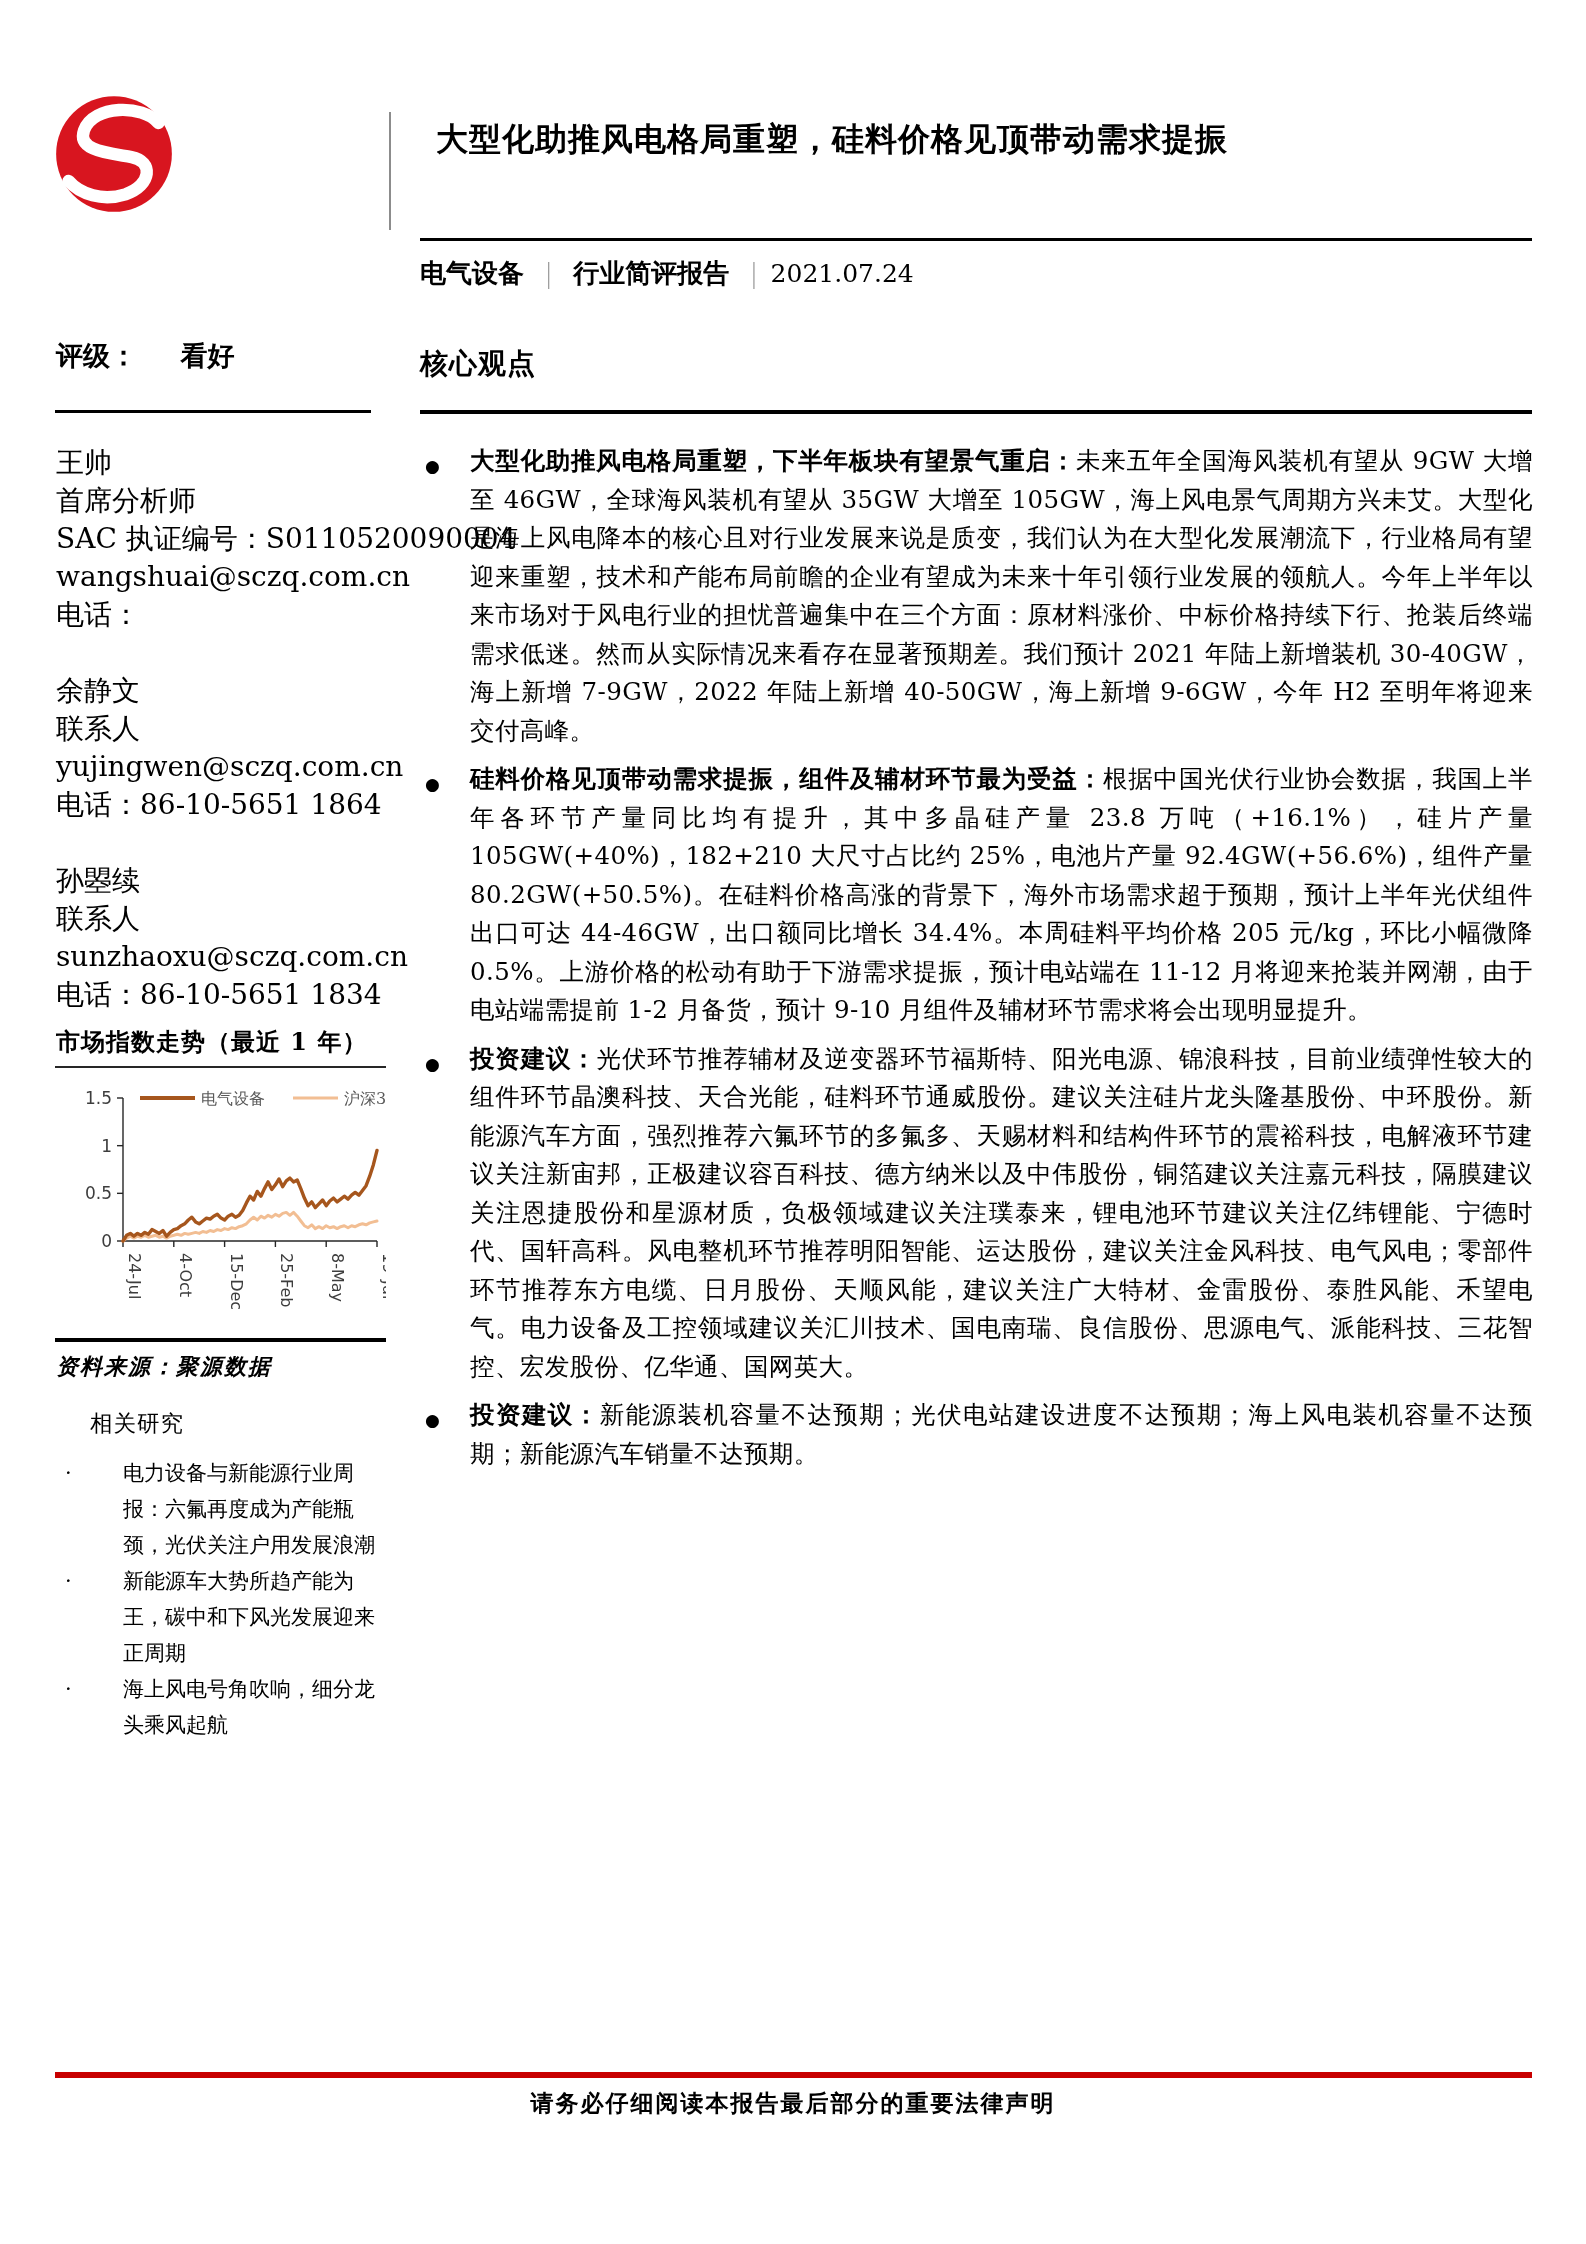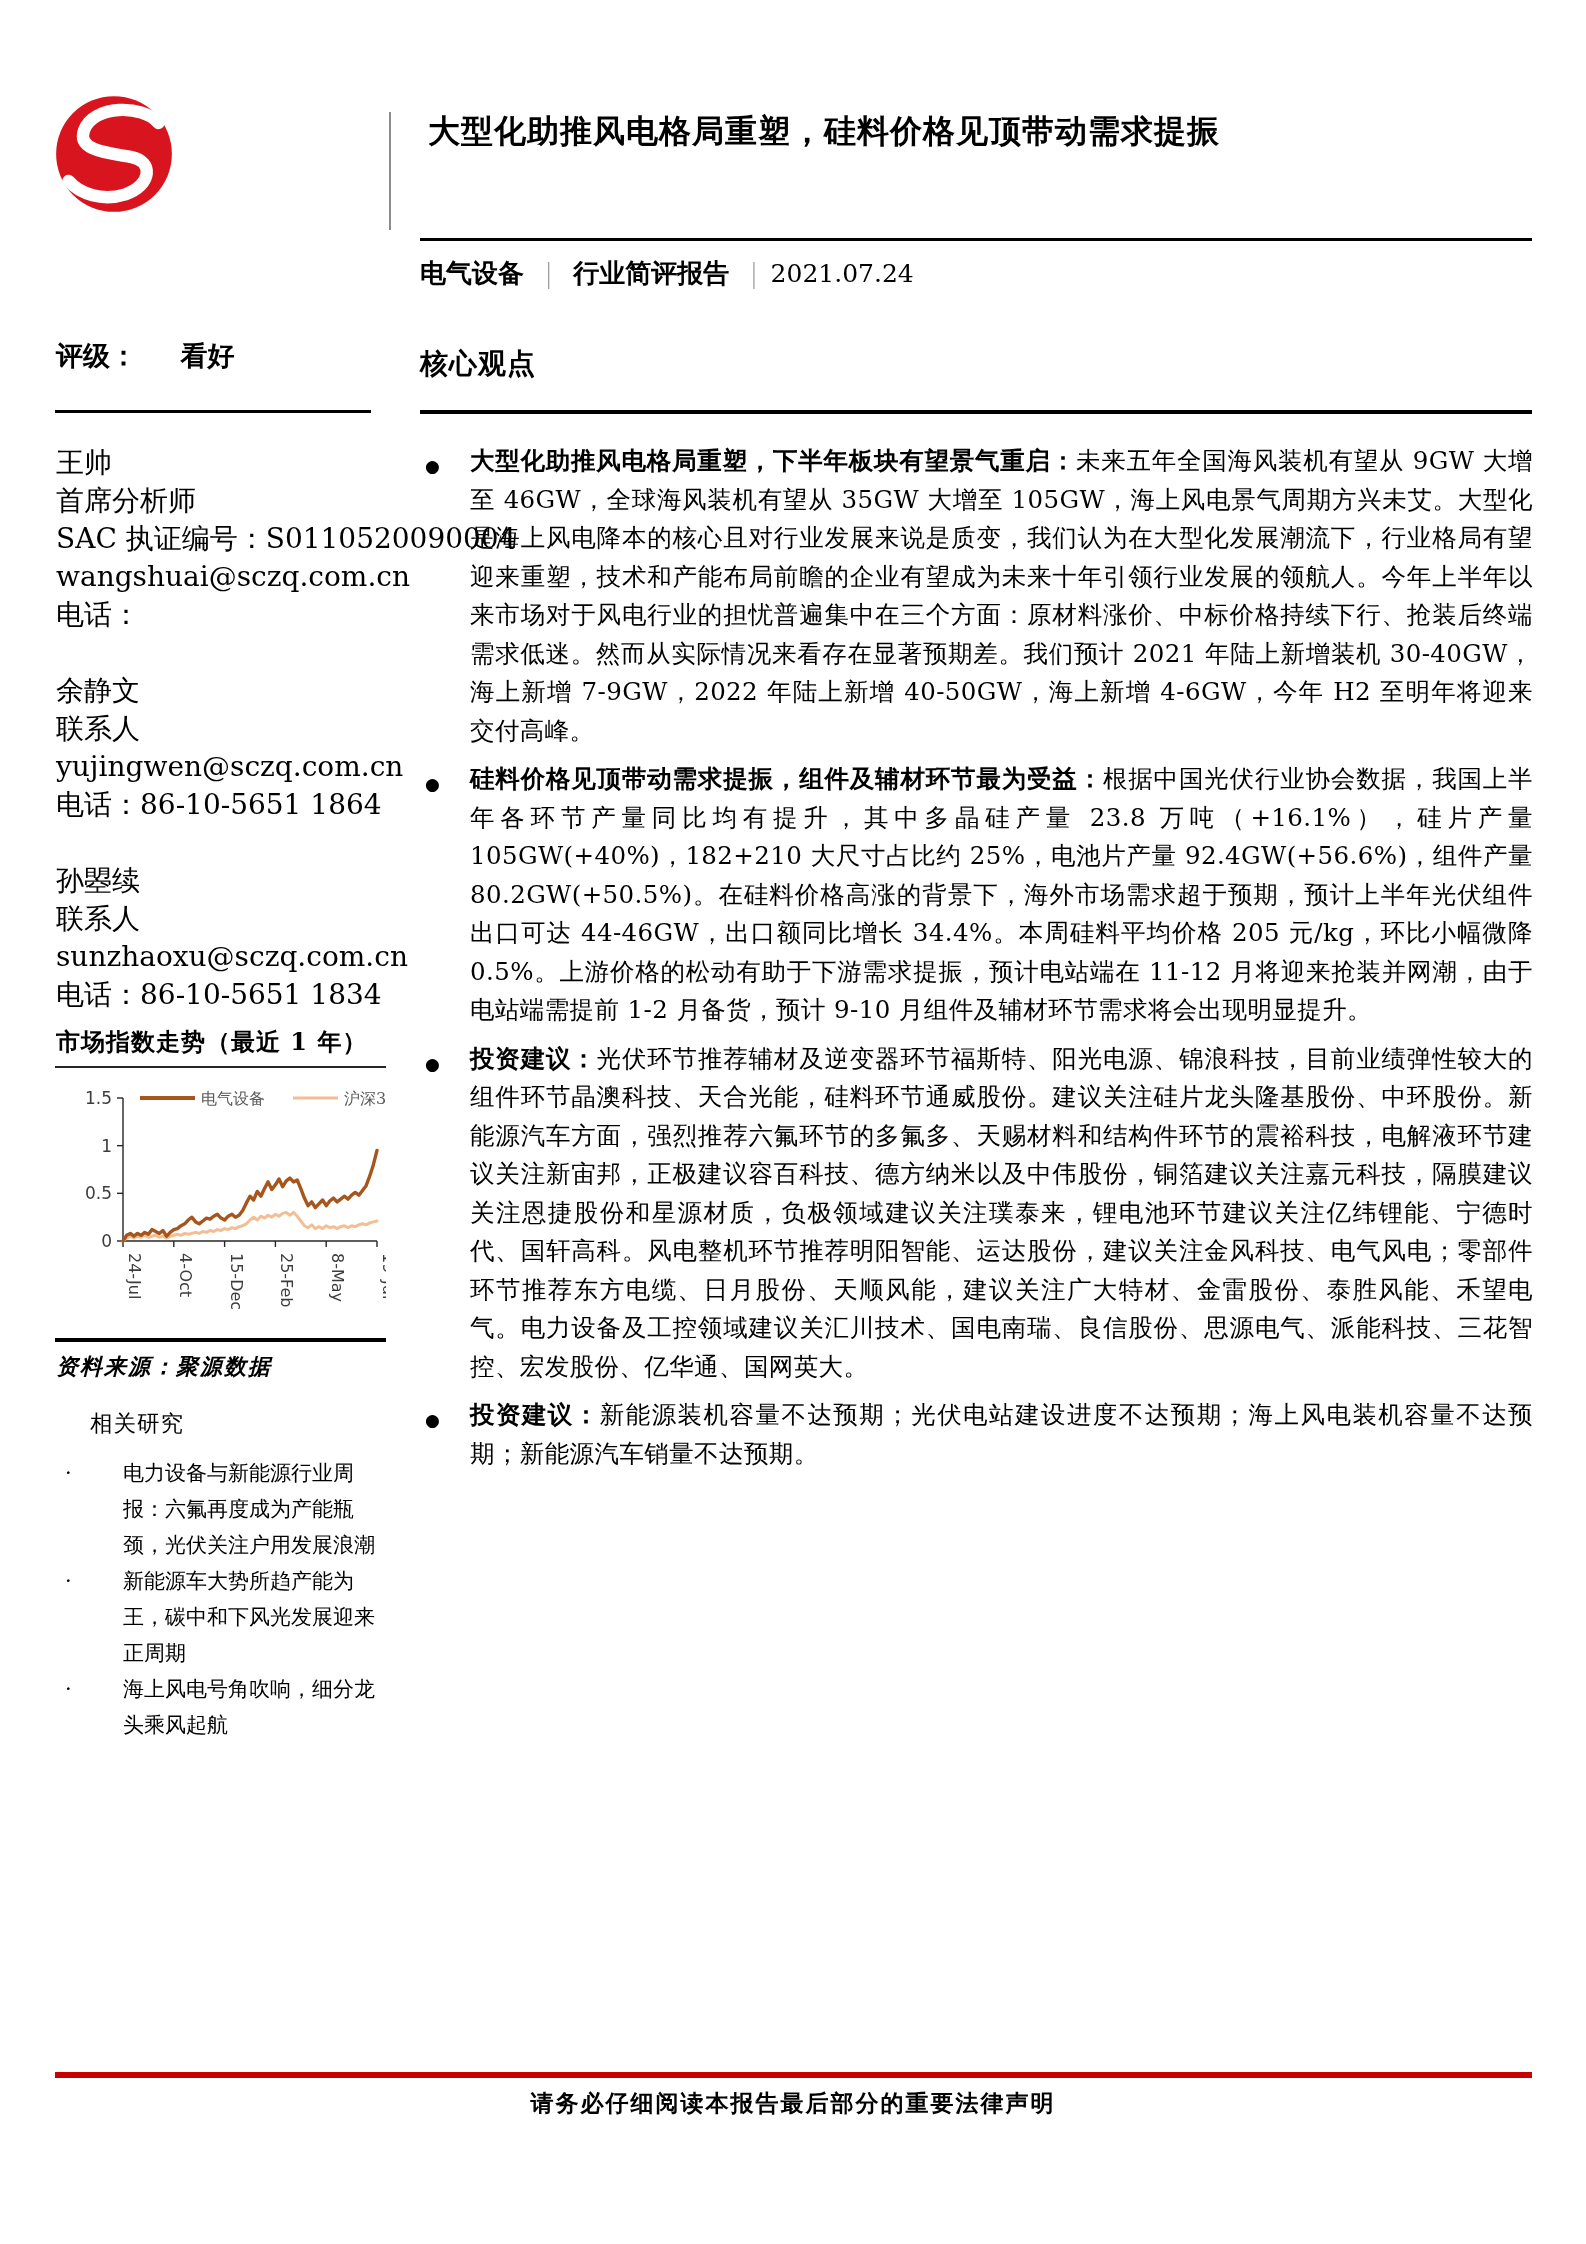--- a/index.html
+++ b/index.html
@@ -6,21 +6,21 @@
   .page{
     position:relative;width:1586px;height:2244px;background:#ffffff;
     font-family:"DejaVu Serif","Liberation Serif",serif;color:#000;overflow:hidden;
   }
   
   .brand{position:absolute;left:52px;top:92px;display:flex;align-items:center;gap:14px;}
   .logo{width:124px;height:124px;display:block;}
   .brand-cn{font-family:"DejaVu Sans","Liberation Sans",sans-serif;font-weight:800;font-size:52px;letter-spacing:4px;line-height:1.1;color:#0a0a0a;}
   .brand-en{font-family:"DejaVu Sans","Liberation Sans",sans-serif;font-weight:700;font-size:16.5px;letter-spacing:2.4px;color:#0a0a0a;margin-top:2px;}
   .vdivider{position:absolute;left:389px;top:112px;width:2px;height:118px;background:#8c8c8c;}
-  .title{position:absolute;left:420px;top:102px;width:1115px;margin:8px;
+  .title{position:absolute;left:420px;top:102px;width:1115px;margin:16px;
          font-family:"DejaVu Sans","Liberation Sans",sans-serif;font-weight:800;font-size:32px;letter-spacing:1px;color:#000;}
   .title-rule{position:absolute;left:420px;top:238px;width:1112px;height:3px;background:#000;}
   .subtitle{position:absolute;left:420px;top:256px;font-size:26px;white-space:nowrap;}
   .subtitle .cat{font-family:"DejaVu Sans","Liberation Sans",sans-serif;font-weight:700;}
   .subtitle .rtype{font-family:"DejaVu Sans","Liberation Sans",sans-serif;font-weight:600;}
   .subtitle .sep{color:#9a9a9a;font-weight:300;margin:0 12px;font-family:"DejaVu Sans","Liberation Sans",sans-serif;}
   .subtitle .sep2{margin:0 4px 0 12px;}
   .subtitle .rdate{font-size:25px;}
   
   .rating{position:absolute;left:56px;top:338px;font-size:27px;font-weight:700;}
@@ -153,21 +153,21 @@
         <span>海上风电号角吹响，细分龙头乘风起航</span>
       </li>
     </ul>
   </div>
 
   <h2 class="core-heading">核心观点</h2>
   <div class="rule-right"></div>
 
   <ul class="points">
     <li>
-      <span class="pt-marker">●</span><b class="pt-lead">大型化助推风电格局重塑，下半年板块有望景气重启：</b><span>未来五年全国海风装机有望从 9GW 大增至 46GW，全球海风装机有望从 35GW 大增至 105GW，海上风电景气周期方兴未艾。大型化是海上风电降本的核心且对行业发展来说是质变，我们认为在大型化发展潮流下，行业格局有望迎来重塑，技术和产能布局前瞻的企业有望成为未来十年引领行业发展的领航人。今年上半年以来市场对于风电行业的担忧普遍集中在三个方面：原材料涨价、中标价格持续下行、抢装后终端需求低迷。然而从实际情况来看存在显著预期差。我们预计 2021 年陆上新增装机 30-40GW，海上新增 7-9GW，2022 年陆上新增 40-50GW，海上新增 4-6GW，今年 H2 至明年将迎来交付高峰。</span>
+      <span class="pt-marker">●</span><b class="pt-lead">大型化助推风电格局重塑，下半年板块有望景气重启：</b><span>未来五年全国海风装机有望从 9GW 大增至 46GW，全球海风装机有望从 35GW 大增至 105GW，海上风电景气周期方兴未艾。大型化是海上风电降本的核心且对行业发展来说是质变，我们认为在大型化发展潮流下，行业格局有望迎来重塑，技术和产能布局前瞻的企业有望成为未来十年引领行业发展的领航人。今年上半年以来市场对于风电行业的担忧普遍集中在三个方面：原材料涨价、中标价格持续下行、抢装后终端需求低迷。然而从实际情况来看存在显著预期差。我们预计 2021 年陆上新增装机 30-40GW，海上新增 7-9GW，2022 年陆上新增 40-50GW，海上新增 9-6GW，今年 H2 至明年将迎来交付高峰。</span>
     </li>
     <li>
       <span class="pt-marker">●</span><b class="pt-lead">硅料价格见顶带动需求提振，组件及辅材环节最为受益：</b><span>根据中国光伏行业协会数据，我国上半年各环节产量同比均有提升，其中多晶硅产量 23.8 万吨（+16.1%），硅片产量 105GW(+40%)，182+210 大尺寸占比约 25%，电池片产量 92.4GW(+56.6%)，组件产量 80.2GW(+50.5%)。在硅料价格高涨的背景下，海外市场需求超于预期，预计上半年光伏组件出口可达 44-46GW，出口额同比增长 34.4%。本周硅料平均价格 205 元/kg，环比小幅微降 0.5%。上游价格的松动有助于下游需求提振，预计电站端在 11-12 月将迎来抢装并网潮，由于电站端需提前 1-2 月备货，预计 9-10 月组件及辅材环节需求将会出现明显提升。</span>
     </li>
     <li>
       <span class="pt-marker">●</span><b class="pt-lead">投资建议：</b><span>光伏环节推荐辅材及逆变器环节福斯特、阳光电源、锦浪科技，目前业绩弹性较大的组件环节晶澳科技、天合光能，硅料环节通威股份。建议关注硅片龙头隆基股份、中环股份。新能源汽车方面，强烈推荐六氟环节的多氟多、天赐材料和结构件环节的震裕科技，电解液环节建议关注新宙邦，正极建议容百科技、德方纳米以及中伟股份，铜箔建议关注嘉元科技，隔膜建议关注恩捷股份和星源材质，负极领域建议关注璞泰来，锂电池环节建议关注亿纬锂能、宁德时代、国轩高科。风电整机环节推荐明阳智能、运达股份，建议关注金风科技、电气风电；零部件环节推荐东方电缆、日月股份、天顺风能，建议关注广大特材、金雷股份、泰胜风能、禾望电气。电力设备及工控领域建议关汇川技术、国电南瑞、良信股份、思源电气、派能科技、三花智控、宏发股份、亿华通、国网英大。</span>
     </li>
     <li>
       <span class="pt-marker">●</span><b class="pt-lead">投资建议：</b><span>新能源装机容量不达预期；光伏电站建设进度不达预期；海上风电装机容量不达预期；新能源汽车销量不达预期。</span>
     </li>

